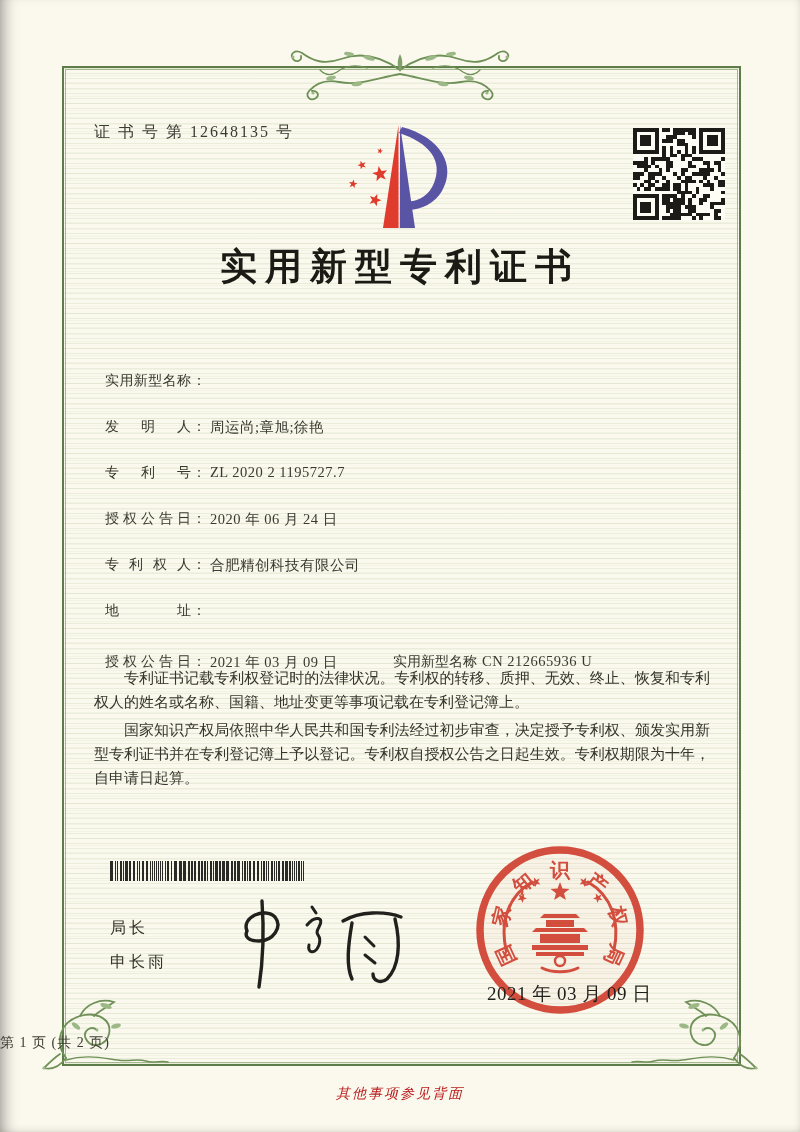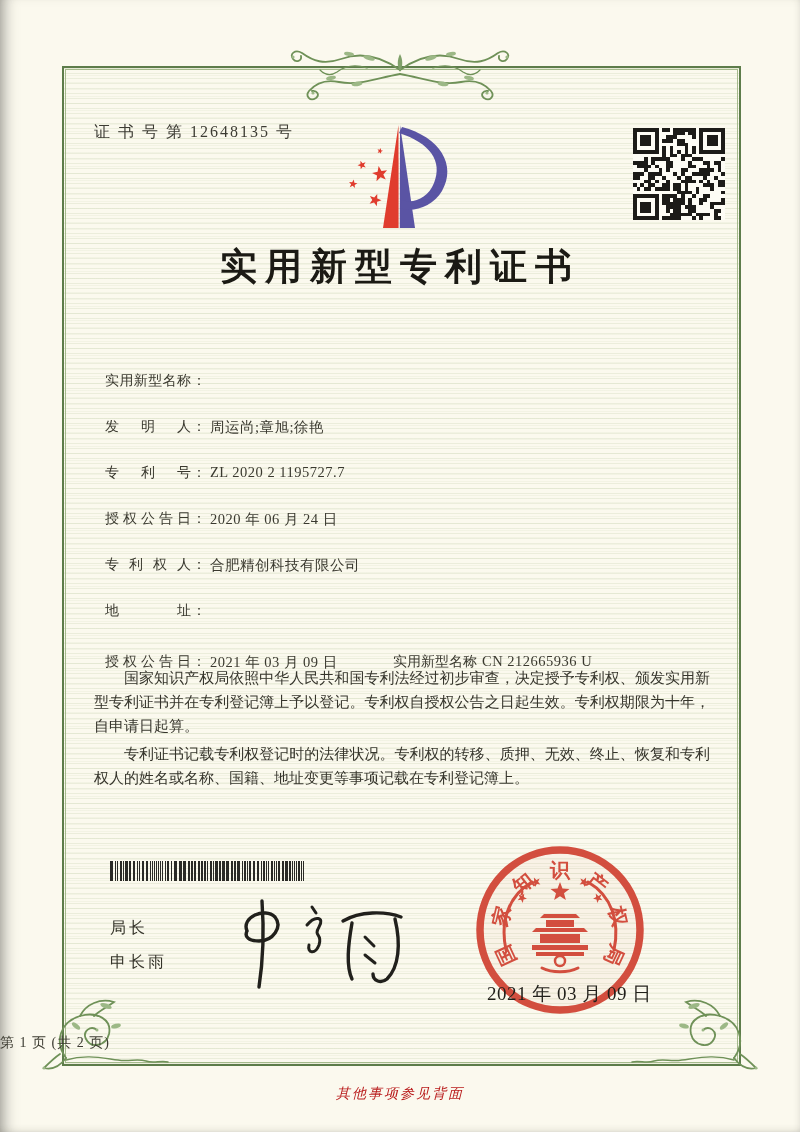--- a/index.html
+++ b/index.html
@@ -481,22 +481,22 @@
       <span class="fcolon">：</span>
     <span class="fvalue">2021 年 03 月 09 日</span>
   </div>
   <div class="abs frow grant2" style="top:631px;left:393px">
     <span class="flabel">实用新型名称</span>
       <span class="fcolon">：</span>
     <span class="fvalue">CN 212665936 U</span>
   </div>
 
   <div class="abs legal">
+    <p>专利证书记载专利权登记时的法律状况。专利权的转移、质押、无效、终止、恢复和专利权人的姓名或名称、国籍、地址变更等事项记载在专利登记簿上。</p>
     <p>国家知识产权局依照中华人民共和国专利法经过初步审查，决定授予专利权、颁发实用新型专利证书并在专利登记簿上予以登记。专利权自授权公告之日起生效。专利权期限为十年，自申请日起算。</p>
-    <p>专利证书记载专利权登记时的法律状况。专利权的转移、质押、无效、终止、恢复和专利权人的姓名或名称、国籍、地址变更等事项记载在专利登记簿上。</p>
   </div>
 
   <svg class="abs barcode-box" viewBox="0 0 200 20" preserveAspectRatio="none">
     <g id="barcode-bars" fill="#2a2a26">
         <rect x="0" y="0" width="3" height="20"></rect>
         <rect x="5" y="0" width="1" height="20"></rect>
         <rect x="7" y="0" width="1" height="20"></rect>
         <rect x="10" y="0" width="2" height="20"></rect>
         <rect x="13" y="0" width="1" height="20"></rect>
         <rect x="15" y="0" width="3" height="20"></rect>

